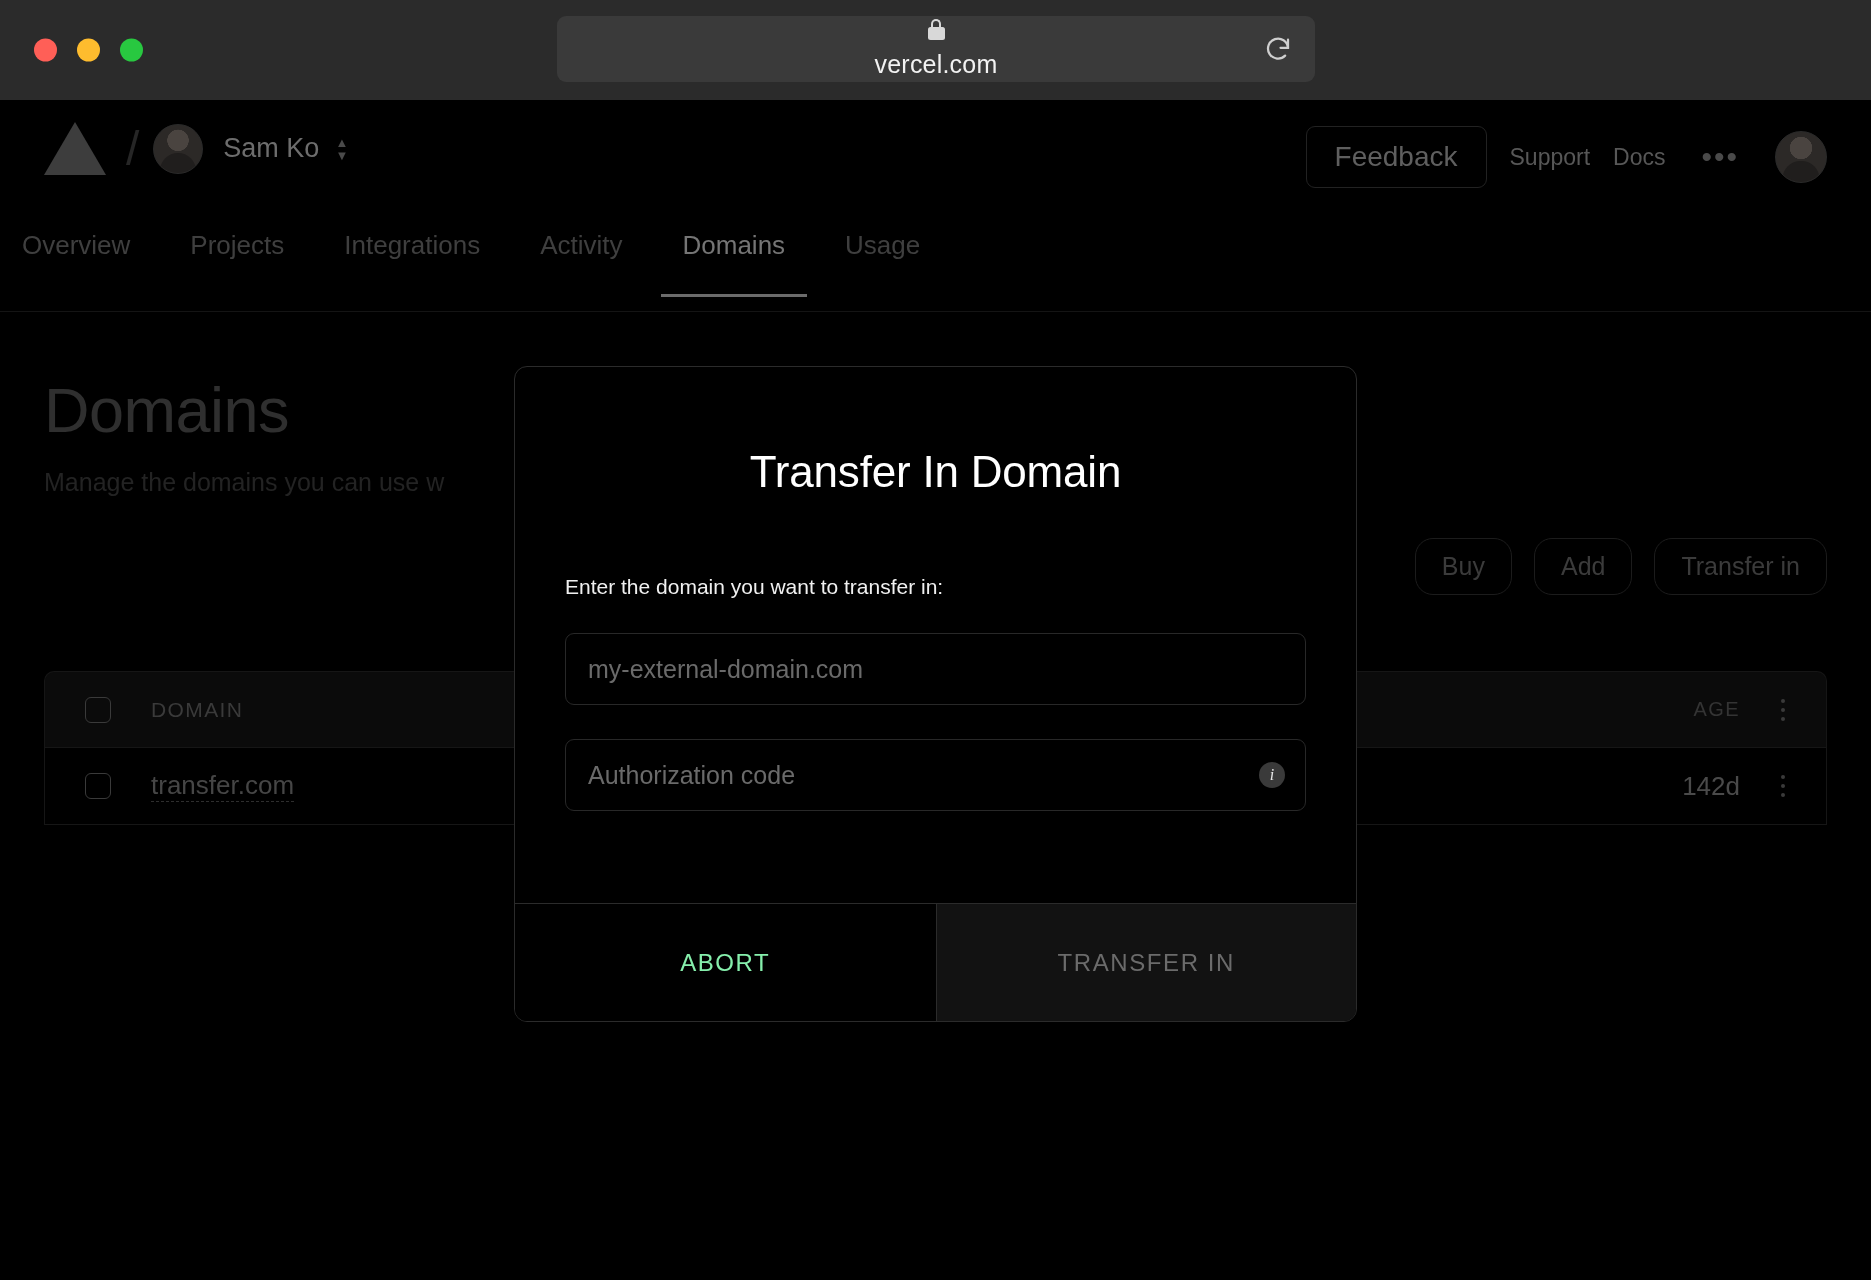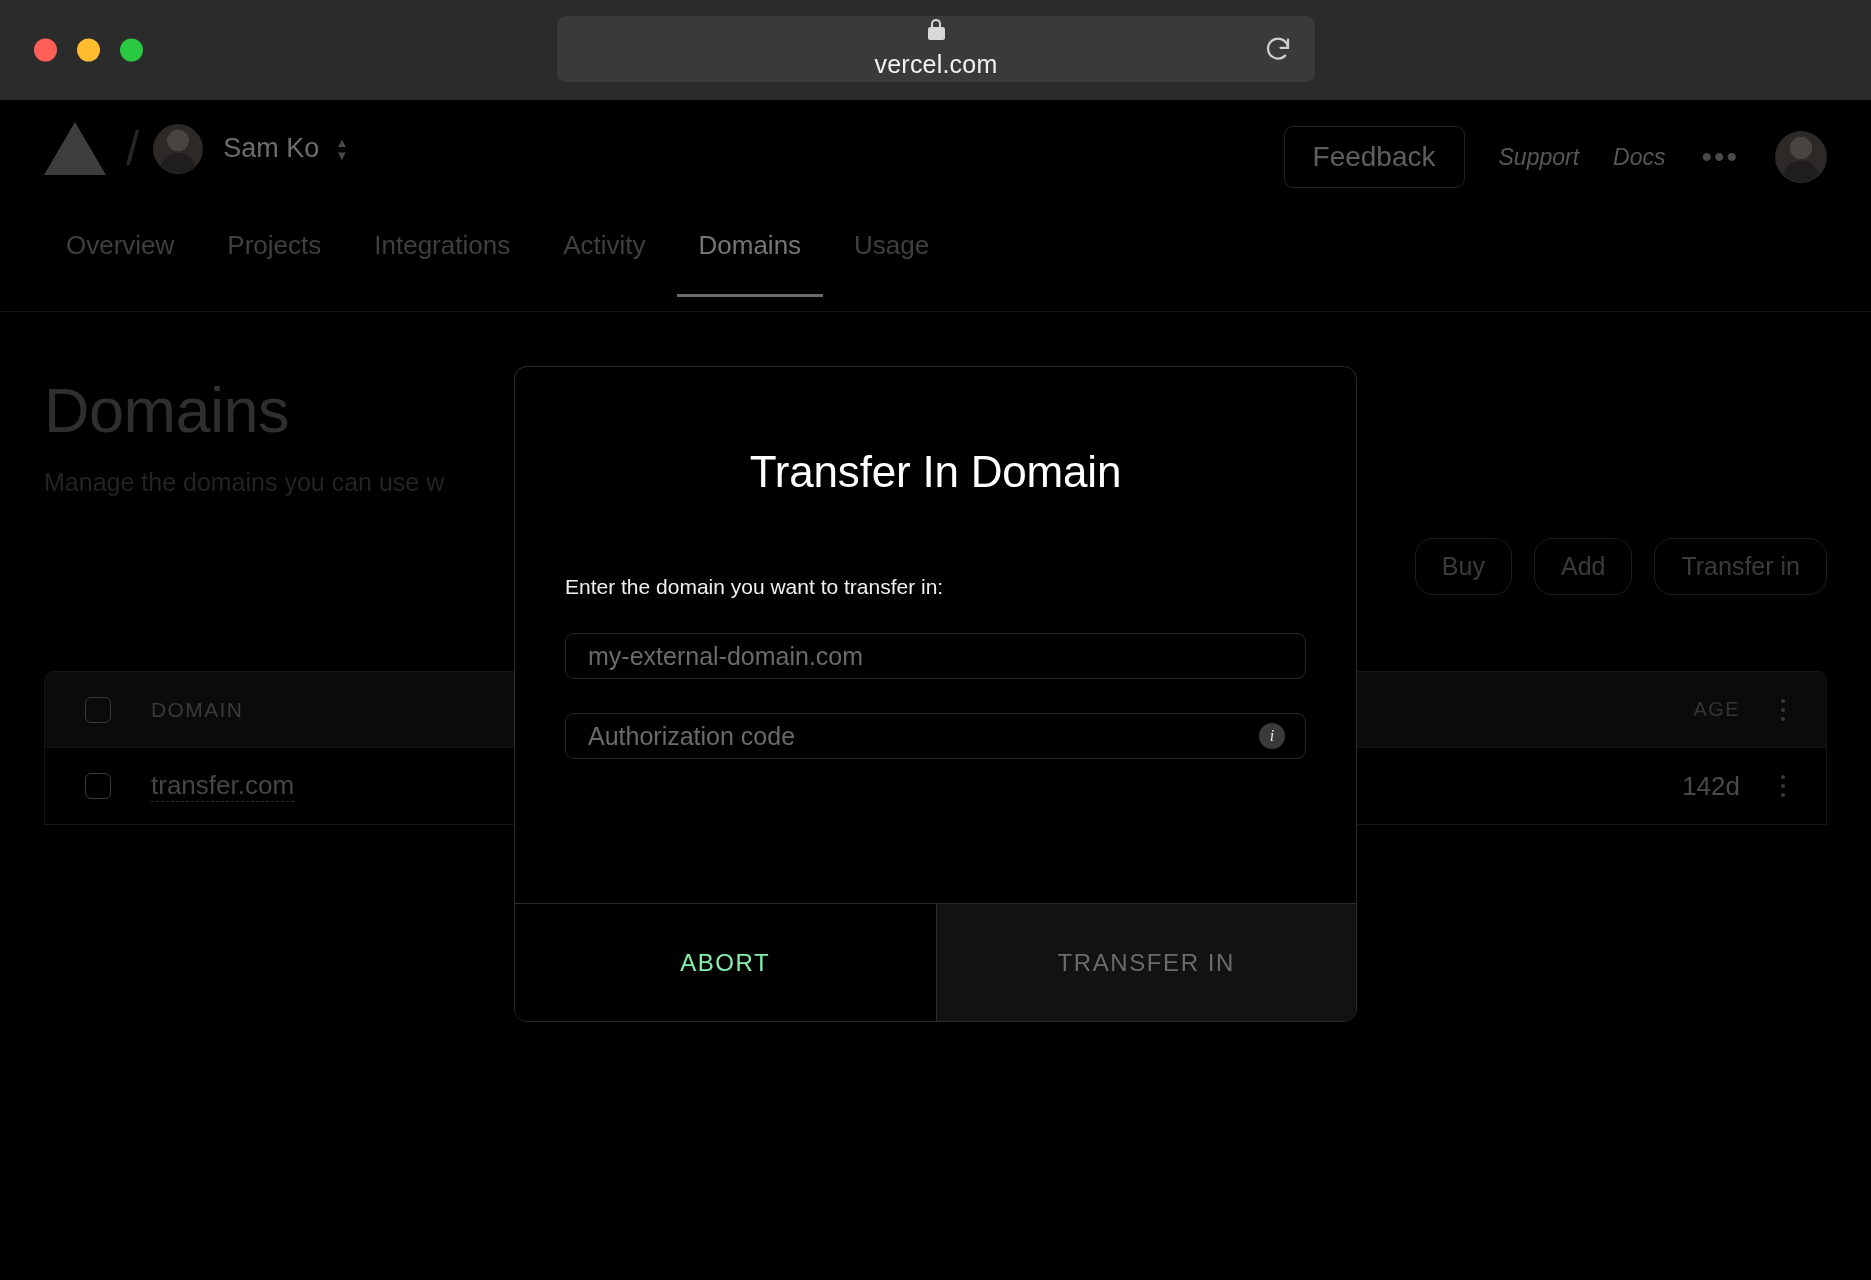--- a/index.html
+++ b/index.html
@@ -68,35 +68,35 @@
   .team-name { color: #6d6d6d; font-size: 27px; margin-left: 20px; }
   .updown { margin-left: 16px; color: #4a4a4a; display: inline-flex; flex-direction: column; gap: 4px; }
   .updown span { font-size: 13px; line-height: 9px; }
 
   .top-right { position: absolute; right: 44px; top: 26px; display: flex; align-items: center; gap: 0; }
   .feedback-btn {
     border: 1px solid #222; border-radius: 9px;
     color: #5f5f5f; font-size: 28px; padding: 14px 28px; background: transparent;
     font-family: inherit;
   }
-  .top-link { color: #575757; font-size: 23px; margin-left: 34px; font-style: italic; }
+  .top-link { color: #575757; font-size: 23px; margin-left: 23px; }
   .dots-menu { color: #4a4a4a; font-size: 30px; margin-left: 36px; letter-spacing: 2px; line-height: 20px; }
   .avatar-sm {
     width: 52px; height: 52px; border-radius: 50%; margin-left: 36px;
     background: radial-gradient(circle at 50% 32%, #4a4440 0 26%, #2c2927 27% 100%);
     border: 1px solid #2a2a2a; position: relative; overflow: hidden;
   }
   .avatar-sm::after {
     content: ""; position: absolute; left: 50%; bottom: 0; transform: translateX(-50%);
     width: 37px; height: 21px; border-radius: 18px 18px 0 0; background: #201e1d;
   }
 
   
   .nav { position: relative; height: 94px; border-bottom: 1px solid #141414; }
-  .nav-inner { display: flex; align-items: flex-end; gap: 9px; padding-left: 44px; }
+  .nav-inner { display: flex; align-items: flex-end; gap: 16px; }
   .tab {
     position: relative; color: #3f3f3f; font-size: 26px; padding: 12px 22px 36px 22px; white-space: nowrap;
   }
   .tab.active { color: #757575; }
   .tab.active::after {
     content: ""; position: absolute; left: 0; right: 0; bottom: 0; height: 3px; background: #6b6b6b;
   }
 
   
   .page { position: relative; padding: 62px 44px 0 44px; }
@@ -143,21 +143,21 @@
     background: #000; border: 1px solid #2b2b2b; border-radius: 13px;
     display: flex; flex-direction: column; overflow: hidden; z-index: 50;
   }
   .modal-body { flex: 1 1 auto; padding: 56px 50px 0 50px; }
   .modal-title {
     color: #fff; font-size: 44px; font-weight: 400; text-align: center;
     letter-spacing: -.2px; margin-top: 24px;
   }
   .modal-label { color: #f0f0f0; font-size: 21px; margin-top: 78px; }
   .field {
-    position: relative; margin-top: 34px; height: 46px;
+    position: relative; margin-top: 34px; height: 72px;
     border: 1px solid #282828; border-radius: 9px; background: transparent;
     display: flex; align-items: center;
   }
   .field input {
     width: 100%; height: 100%; background: transparent; border: none; outline: none;
     color: #e0e0e0; font-size: 25px; padding: 0 22px; font-family: inherit;
   }
   .field input::placeholder { color: #6a6a6a; }
   .field .info-in {
     position: absolute; right: 20px; top: 50%; transform: translateY(-50%);

